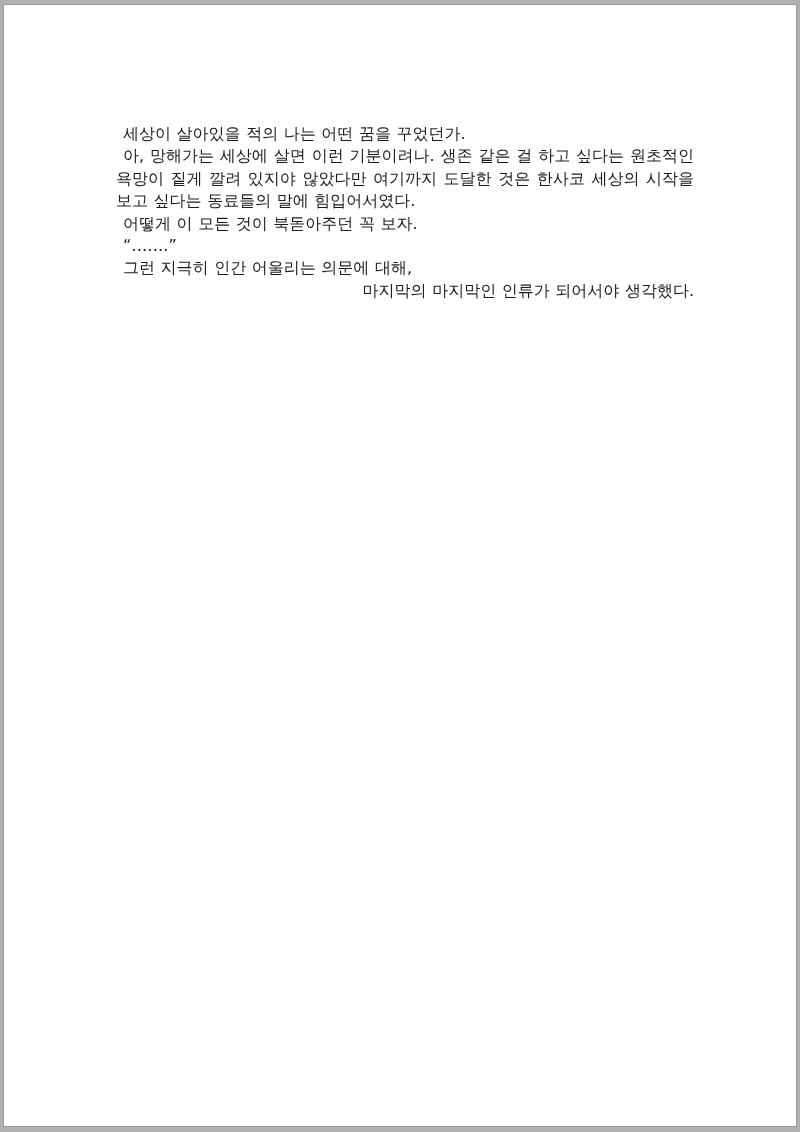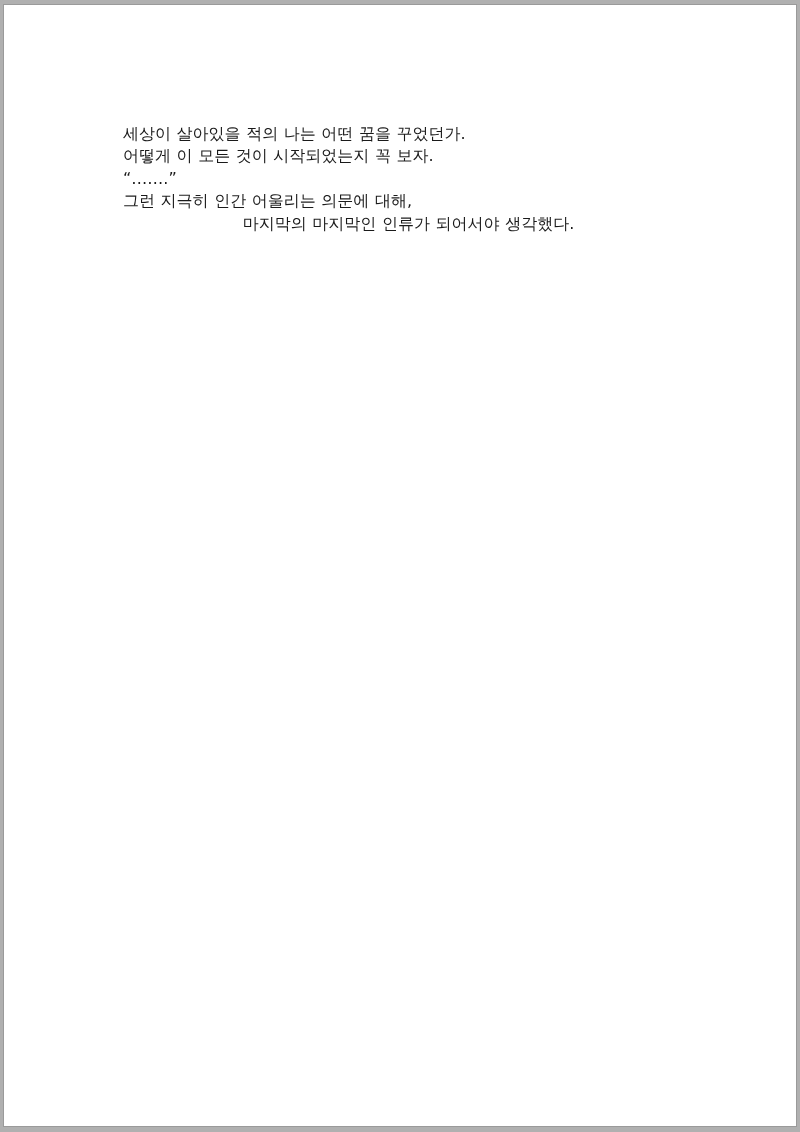--- a/index.html
+++ b/index.html
@@ -36,30 +36,31 @@
     font-family: "DejaVu Sans", sans-serif;
     font-size: 16px;
     line-height: 22.4px;
     color: #1a1a1a;
     text-align: justify;
     text-justify: inter-word;
     word-spacing: 0.5px;
     text-indent: 7px;
   }
   p.para:last-child {
-    text-align: center;
+    text-align: right;
   }
   .para.single {
     text-align: left;
   }
 </style>
 </head>
 <body>
 
 <div class="page">
   <div class="doc-body">
     <p class="para single">세상이 살아있을 적의 나는 어떤 꿈을 꾸었던가.</p>
-    <p class="para single">어떻게 이 모든 것이 시작되었는지 꼭 보자.</p>
+    <p class="para">아, 망해가는 세상에 살면 이런 기분이려나. 생존 같은 걸 하고 싶다는 원초적인 욕망이 짙게 깔려 있지야 않았다만 여기까지 도달한 것은 한사코 세상의 시작을 보고 싶다는 동료들의 말에 힘입어서였다.</p>
+    <p class="para single">어떻게 이 모든 것이 북돋아주던 꼭 보자.</p>
     <p class="para single">“…….”</p>
     <p class="para single">그런 지극히 인간 어울리는 의문에 대해,</p>
     <p class="para single">마지막의 마지막인 인류가 되어서야 생각했다.</p>
   </div>
 </div>
 
 </body></html>

